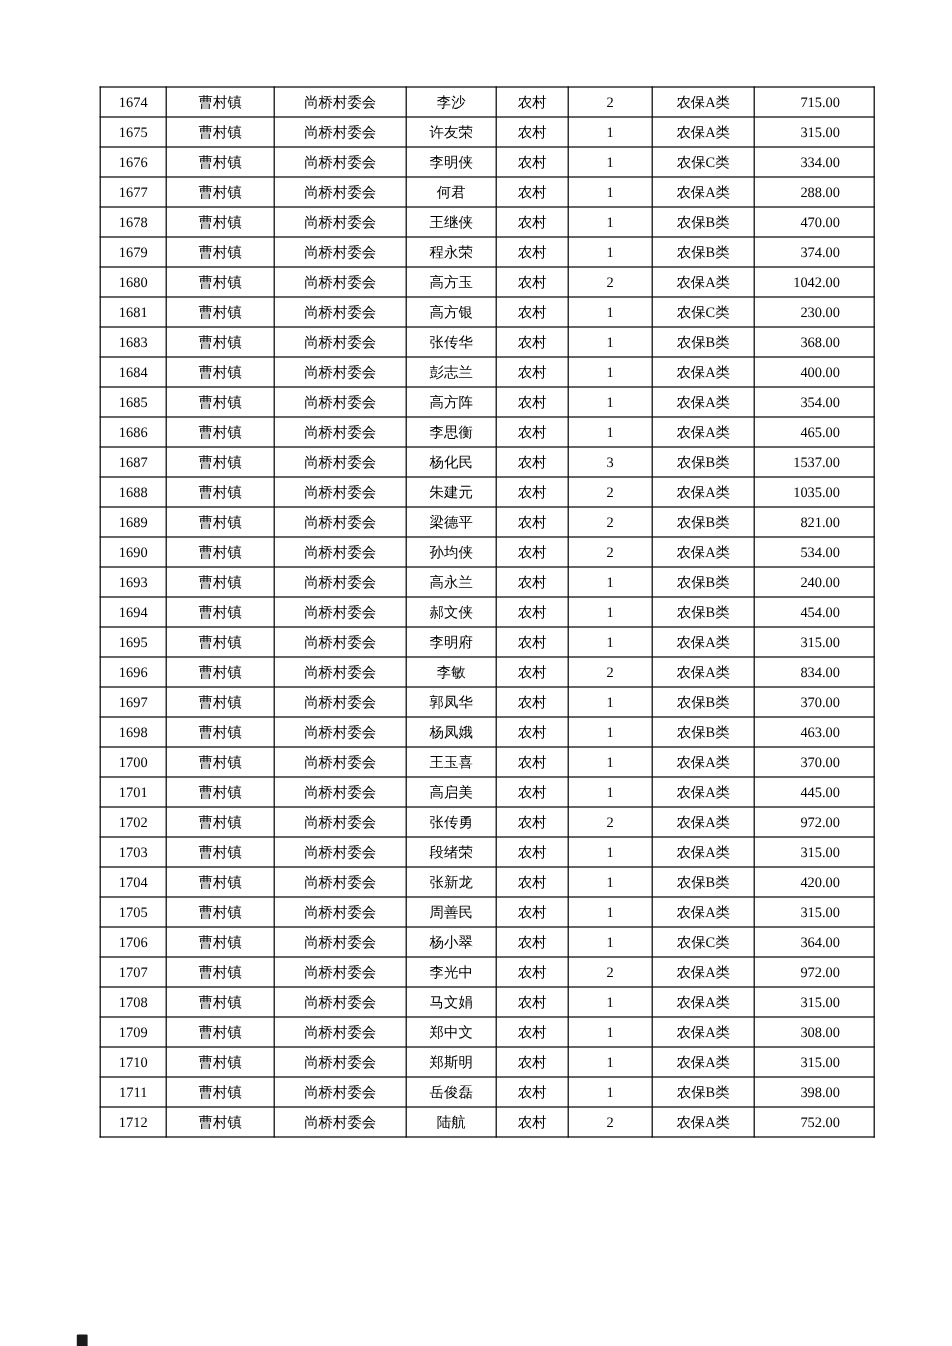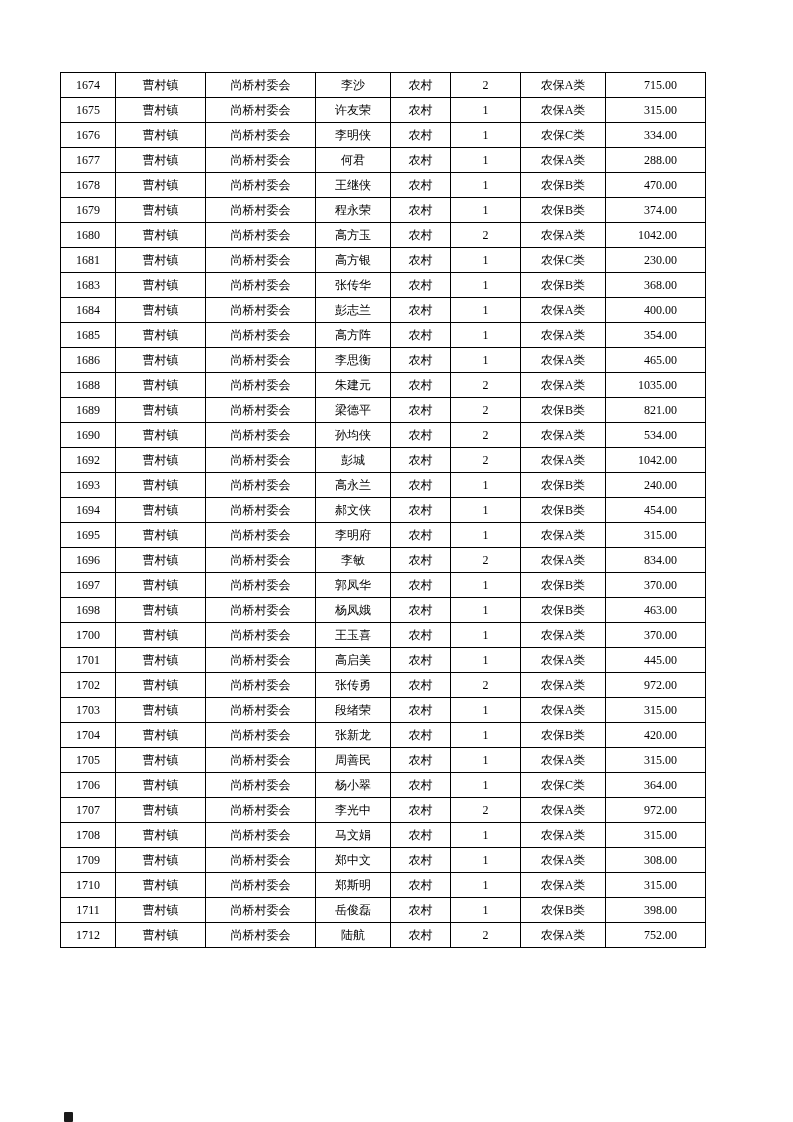--- a/index.html
+++ b/index.html
@@ -10,21 +10,21 @@
     width: 793px;
     height: 1122px;
     background: #ffffff;
     position: relative;
     font-family: "Liberation Serif", "DejaVu Serif", serif;
     color: #000000;
     overflow: hidden;
   }
   .sheet {
     position: absolute;
-    left: 60px;
+    left: 83px;
     top: 72px;
   }
   table.grid {
     border-collapse: collapse;
     table-layout: fixed;
   }
   table.grid td {
     border: 1px solid #000000;
     height: 24px;
     font-size: 12px;
@@ -186,20 +186,30 @@
           <td>1686</td>
           <td>曹村镇</td>
           <td>尚桥村委会</td>
           <td>李思衡</td>
           <td>农村</td>
           <td>1</td>
           <td>农保A类</td>
           <td class="amount">465.00</td>
         </tr>
         <tr>
+          <td>1687</td>
+          <td>曹村镇</td>
+          <td>尚桥村委会</td>
+          <td>杨化民</td>
+          <td>农村</td>
+          <td>3</td>
+          <td>农保B类</td>
+          <td class="amount">1537.00</td>
+        </tr>
+        <tr>
           <td>1688</td>
           <td>曹村镇</td>
           <td>尚桥村委会</td>
           <td>朱建元</td>
           <td>农村</td>
           <td>2</td>
           <td>农保A类</td>
           <td class="amount">1035.00</td>
         </tr>
         <tr>
@@ -214,30 +224,20 @@
         </tr>
         <tr>
           <td>1690</td>
           <td>曹村镇</td>
           <td>尚桥村委会</td>
           <td>孙均侠</td>
           <td>农村</td>
           <td>2</td>
           <td>农保A类</td>
           <td class="amount">534.00</td>
-        </tr>
-        <tr>
-          <td>1692</td>
-          <td>曹村镇</td>
-          <td>尚桥村委会</td>
-          <td>彭城</td>
-          <td>农村</td>
-          <td>2</td>
-          <td>农保A类</td>
-          <td class="amount">1042.00</td>
         </tr>
         <tr>
           <td>1693</td>
           <td>曹村镇</td>
           <td>尚桥村委会</td>
           <td>高永兰</td>
           <td>农村</td>
           <td>1</td>
           <td>农保B类</td>
           <td class="amount">240.00</td>

